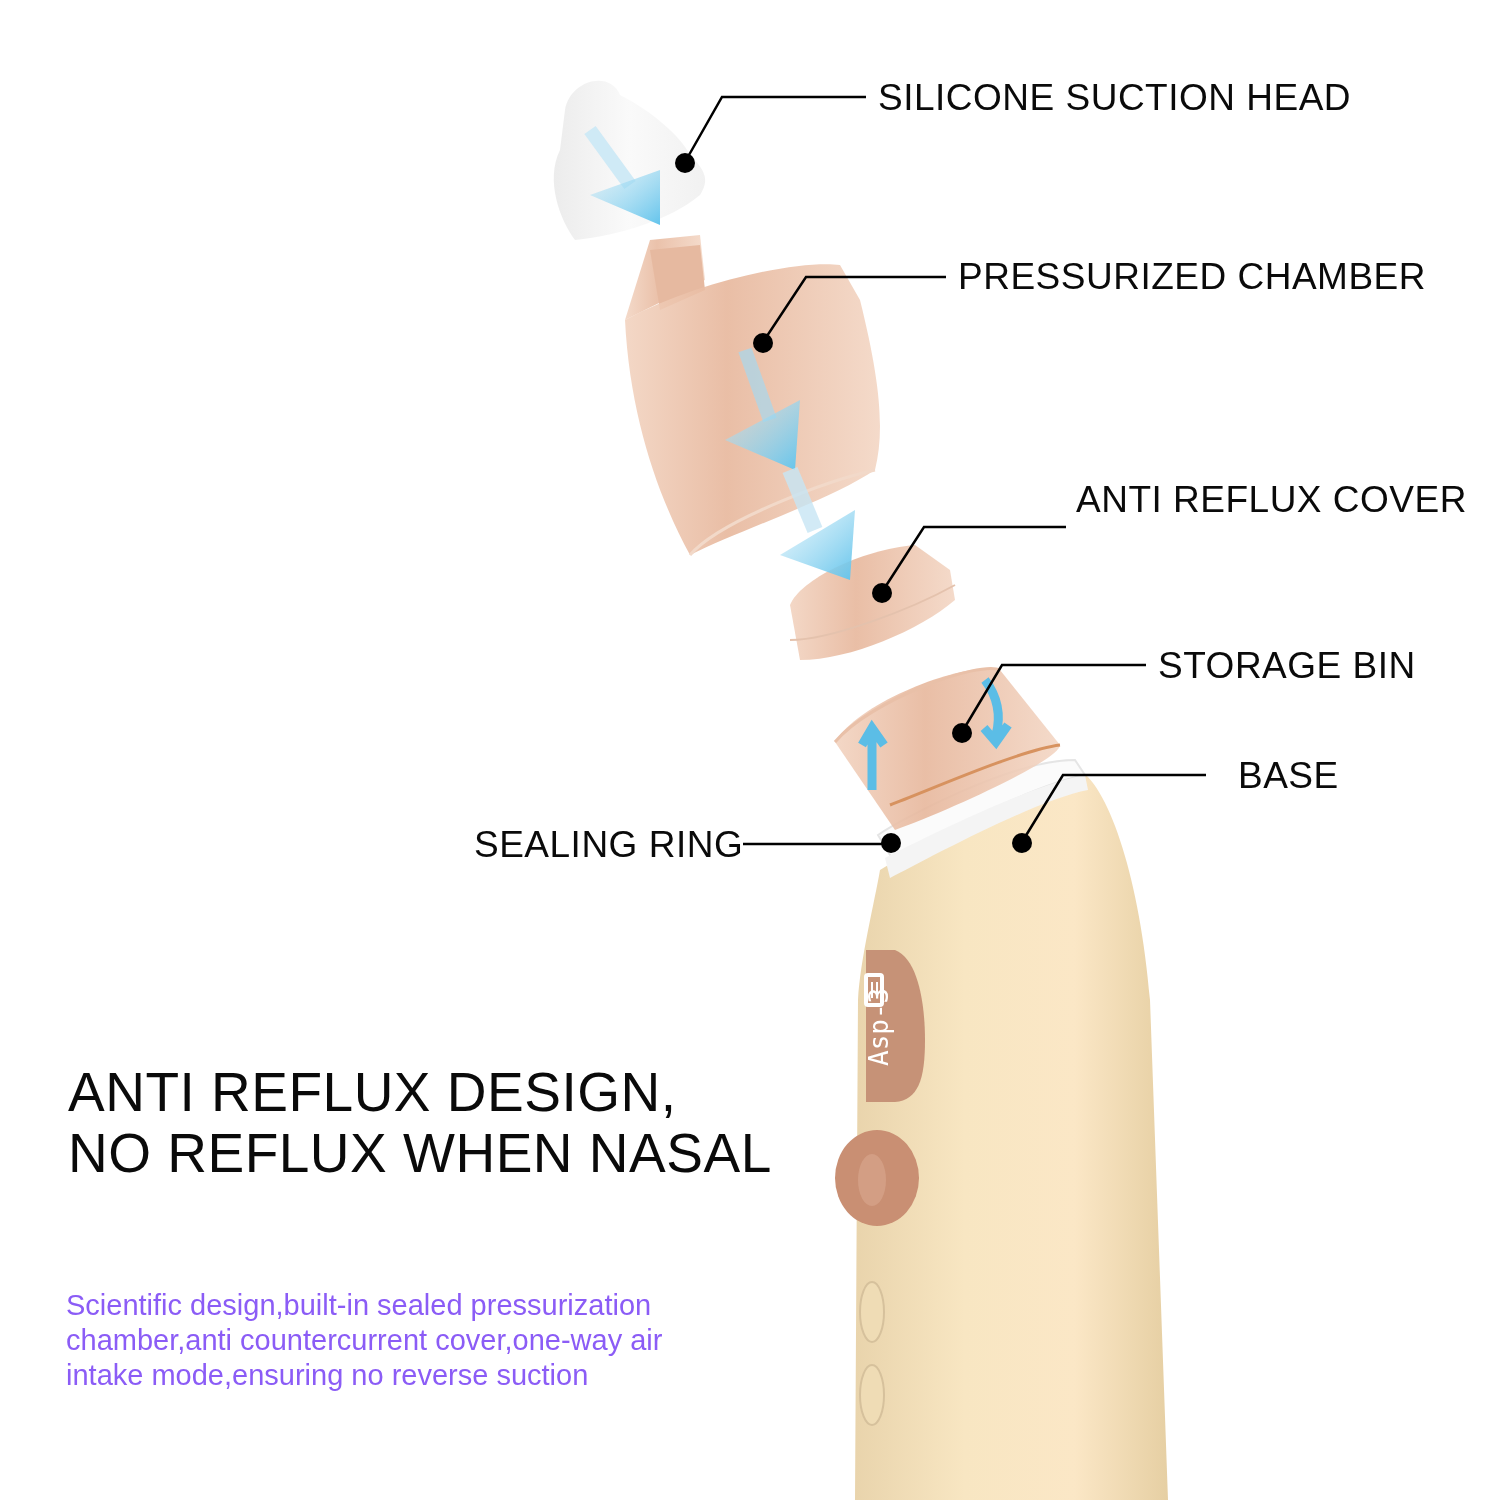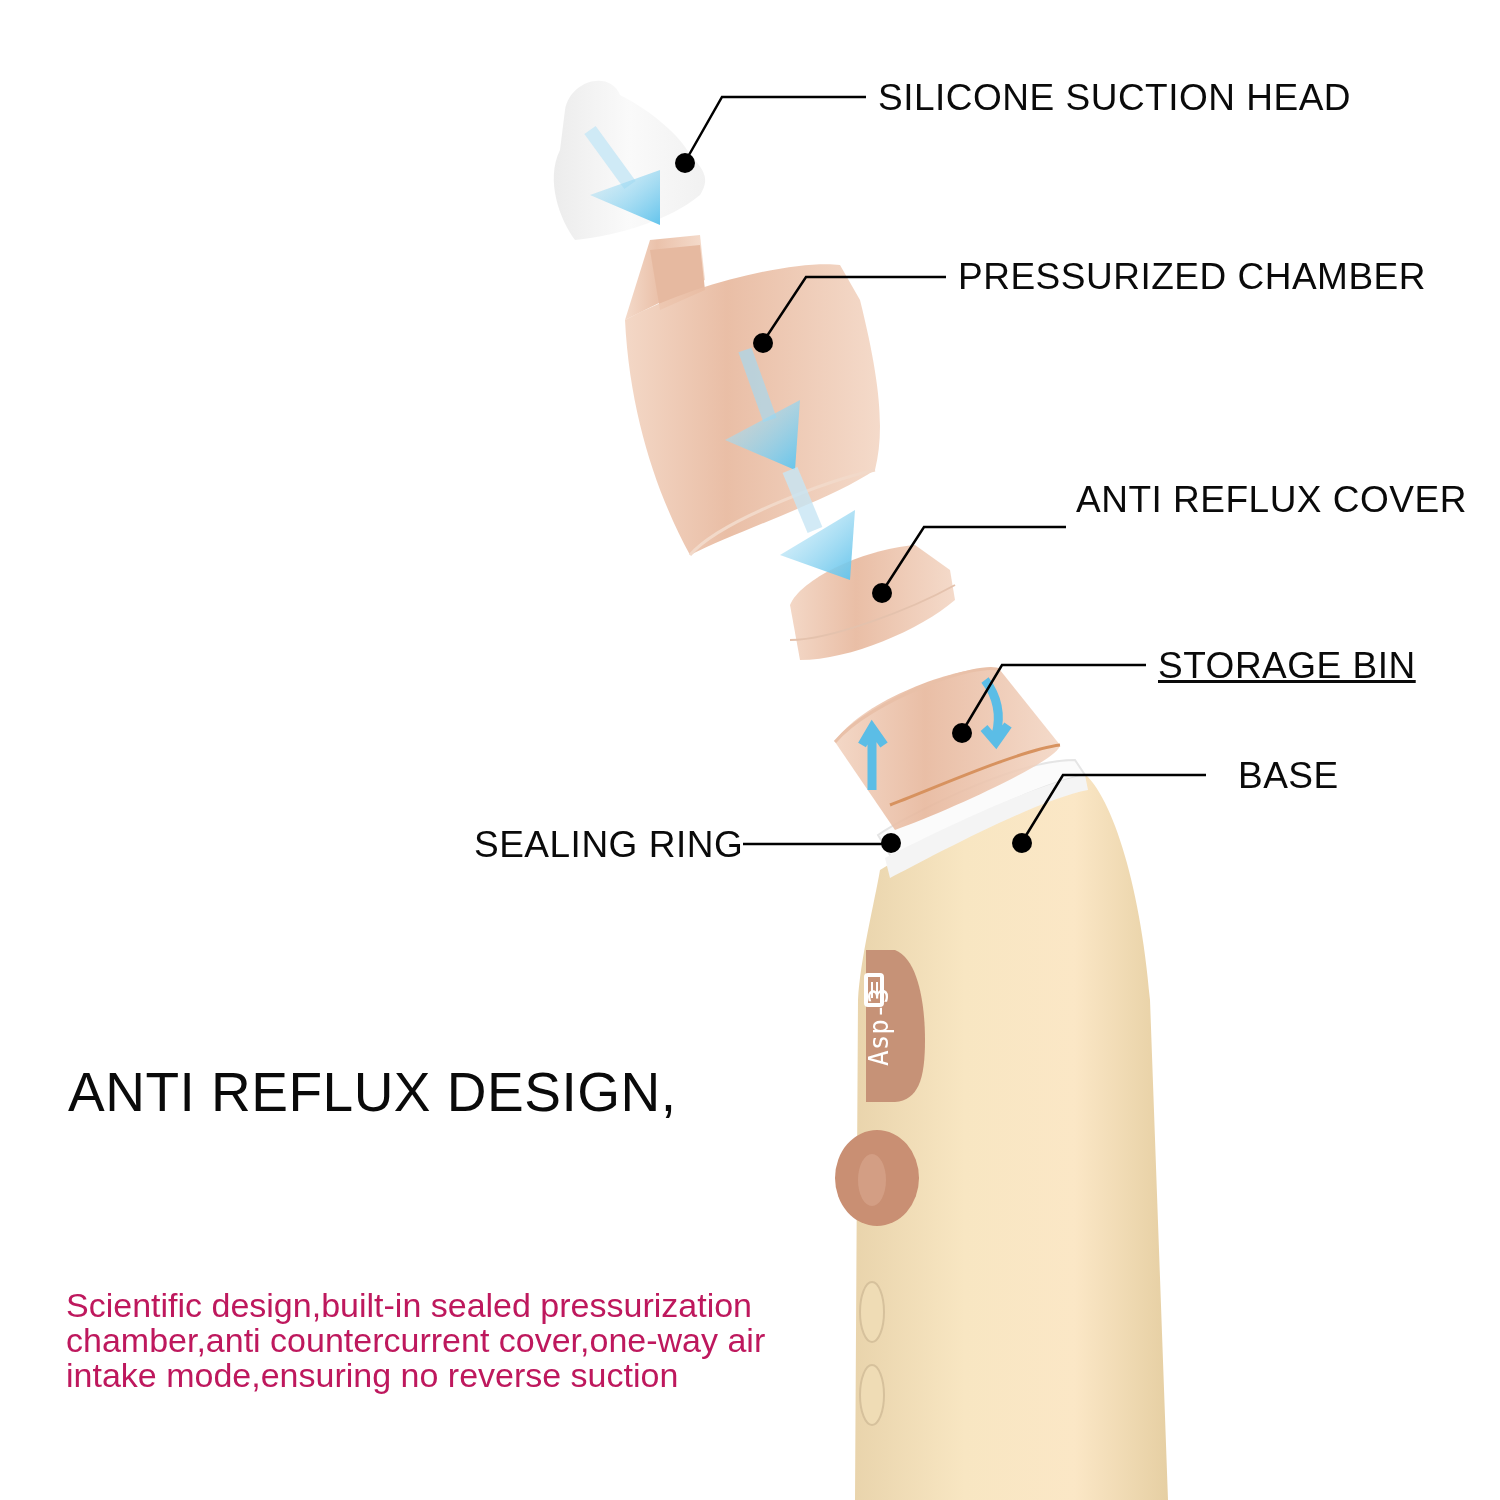--- a/index.html
+++ b/index.html
@@ -1,21 +1,21 @@
 <!DOCTYPE html>
 <html><head>
 <meta charset="utf-8">
 <style>
   html, body { margin: 0; padding: 0; background: #ffffff; }
   body { width: 1500px; height: 1500px; position: relative; overflow: hidden;
          font-family: "Liberation Sans", "DejaVu Sans", sans-serif; color: #0a0a0a; }
   .label { position: absolute; font-size: 37px; letter-spacing: 0.5px; white-space: nowrap; line-height: 1; }
   .headline { position: absolute; left: 68px; top: 1062px; font-size: 55px; line-height: 61px; letter-spacing: 0.5px; }
   .headline div { white-space: nowrap; }
-  .body-text { position: absolute; left: 66px; top: 1288px; font-size: 34px; line-height: 35px; color: #be185d; }
+  .body-text { position: absolute; left: 66px; top: 1288px; font-size: 29px; line-height: 35px; color: #8b5cf6; }
   .body-text div { white-space: nowrap; }
   svg.overlay { position: absolute; left: 0; top: 0; }
   .lcd-text { font-family: "DejaVu Sans Mono", monospace; }
 </style>
 </head>
 <body>
 
 <svg class="overlay" width="1500" height="1500" viewBox="0 0 1500 1500">
   <defs>
     <linearGradient id="bodyGrad" x1="0" x2="1" y1="0" y2="0">
@@ -106,25 +106,26 @@
     <circle cx="882" cy="593" r="10"></circle>
     <circle cx="962" cy="733" r="10"></circle>
     <circle cx="1022" cy="843" r="10"></circle>
     <circle cx="891" cy="843" r="10"></circle>
   </g>
 </svg>
 
 <div class="label" style="left:878px; top:79px;">SILICONE SUCTION HEAD</div>
 <div class="label" style="left:958px; top:258px;">PRESSURIZED CHAMBER</div>
 <div class="label" style="left:1076px; top:481px;">ANTI REFLUX COVER</div>
-<div class="label" style="left:1158px; top:647px;text-decoration:underline;">STORAGE BIN</div>
+<div class="label" style="left:1158px; top:647px;">STORAGE BIN</div>
 <div class="label" style="left:1218px; top:757px;margin-left:20px;">BASE</div>
 <div class="label" style="left:474px; top:826px;">SEALING RING</div>
 
 <div class="headline">
   <div>ANTI REFLUX DESIGN,</div>
+  <div>NO REFLUX WHEN NASAL</div>
 </div>
 
 <div class="body-text">
   <div>Scientific design,built-in sealed pressurization</div>
   <div>chamber,anti countercurrent cover,one-way air</div>
   <div>intake mode,ensuring no reverse suction</div>
 </div>
 
 </body></html>

